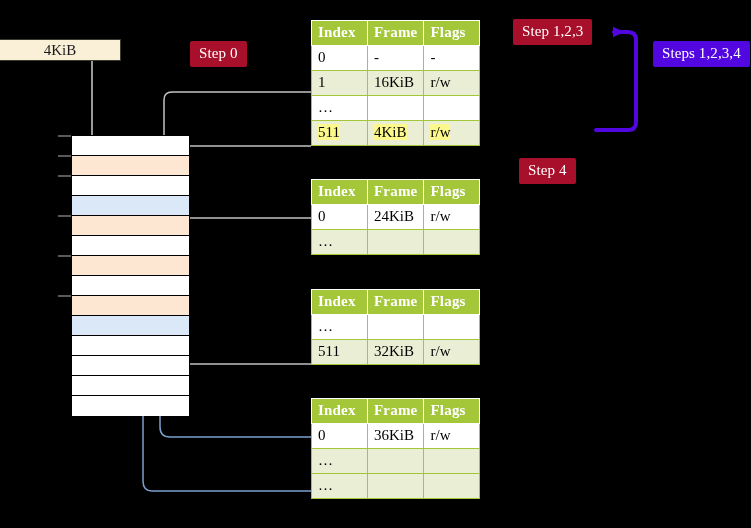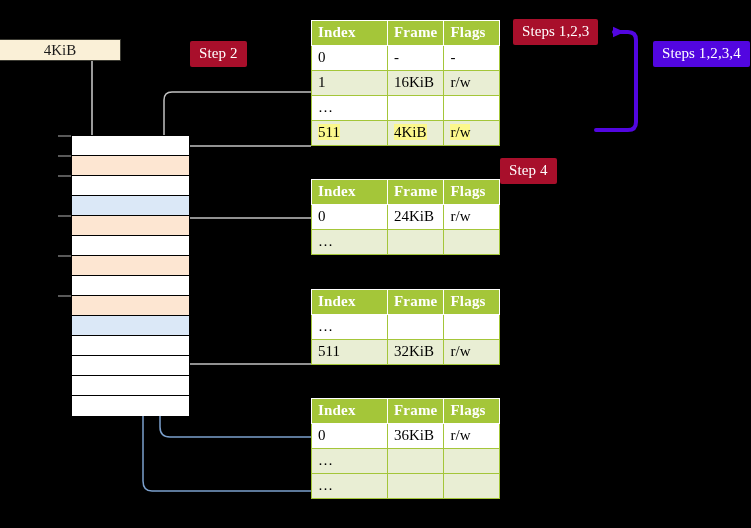--- a/index.html
+++ b/index.html
@@ -86,21 +86,21 @@
   }
   .ptable td {
     padding: 3px 6px 4px 6px;
     border: 1px solid #a4c639;
     color: #000000;
     height: 23px;
     vertical-align: middle;
   }
   .ptable tr.alt td { background: #e9eed4; }
   .ptable td.hl span { background: #fcf88c; }
-  .c-index { width: 76px; }
+  .c-index { width: 56px; }
   .c-frame { width: 56px; }
   .c-flags { width: 56px; }
   .ell { letter-spacing: 1px; }
 </style>
 </head>
 <body>
 
 <div id="stage">
 
   <svg class="overlay" viewBox="0 0 751 528">
@@ -146,23 +146,23 @@
       <line x1="58" y1="216" x2="71" y2="216"></line>
       <line x1="58" y1="256" x2="71" y2="256"></line>
       <line x1="58" y1="296" x2="71" y2="296"></line>
     </g>
   </svg>
 
   <div id="kib-box">
     <span>4KiB</span>
   </div>
 
-  <div class="badge badge-red" style="left:190px; top:41px;">Step 2</div>
-  <div class="badge badge-red" style="left:500px; top:158px;">Step 4</div>
-  <div class="badge badge-red" style="left:513px; top:19px;">Steps 1,2,3</div>
+  <div class="badge badge-red" style="left:190px; top:41px;">Step 0</div>
+  <div class="badge badge-red" style="left:519px; top:158px;">Step 4</div>
+  <div class="badge badge-red" style="left:513px; top:19px;">Step 1,2,3</div>
   <div class="badge badge-blue" style="left:653px; top:19px;margin-top:22px;">Steps 1,2,3,4</div>
 
   <div id="mem-grid">
       <div class="mrow"></div>
       <div class="mrow peach"></div>
       <div class="mrow"></div>
       <div class="mrow blue"></div>
       <div class="mrow peach"></div>
       <div class="mrow"></div>
       <div class="mrow peach"></div>

